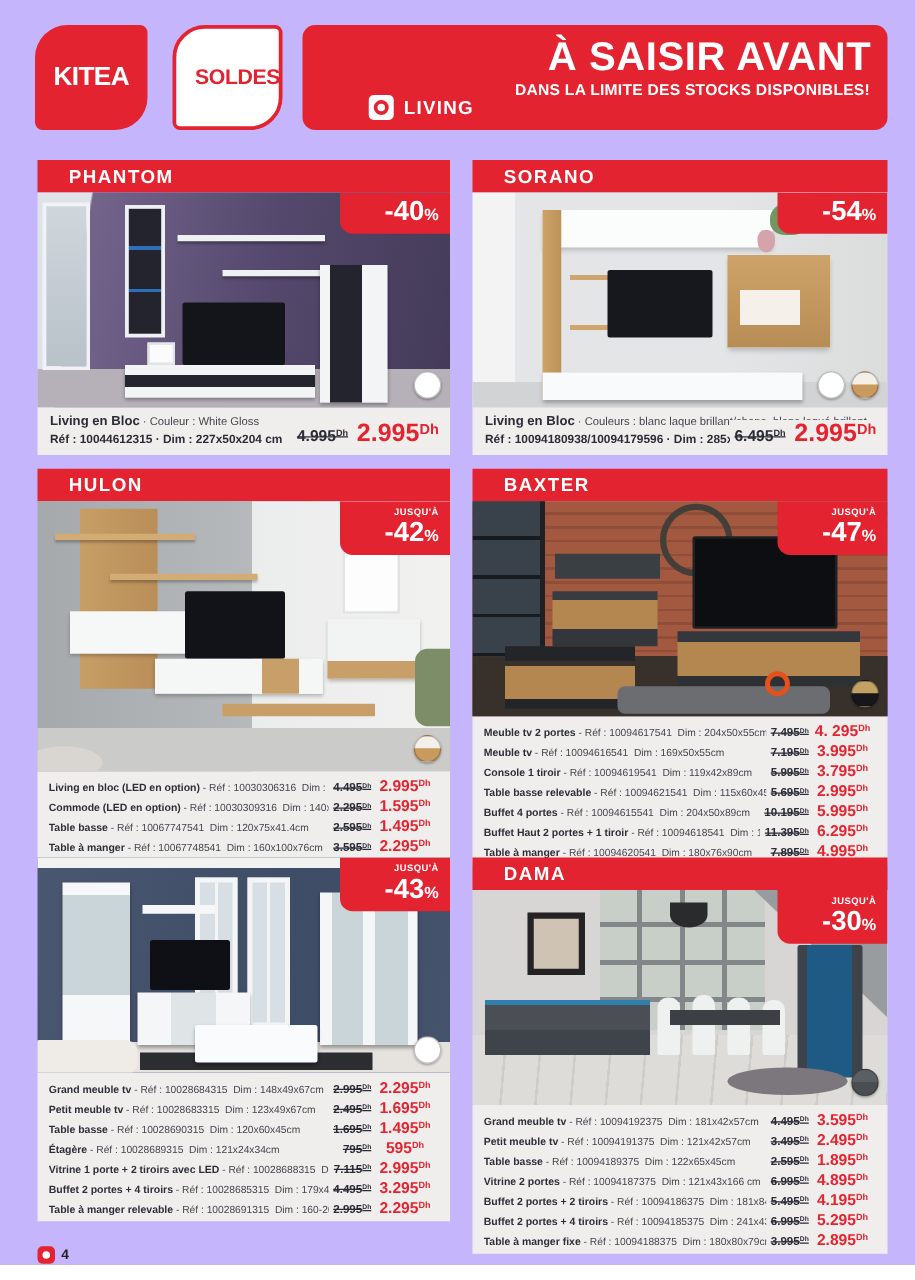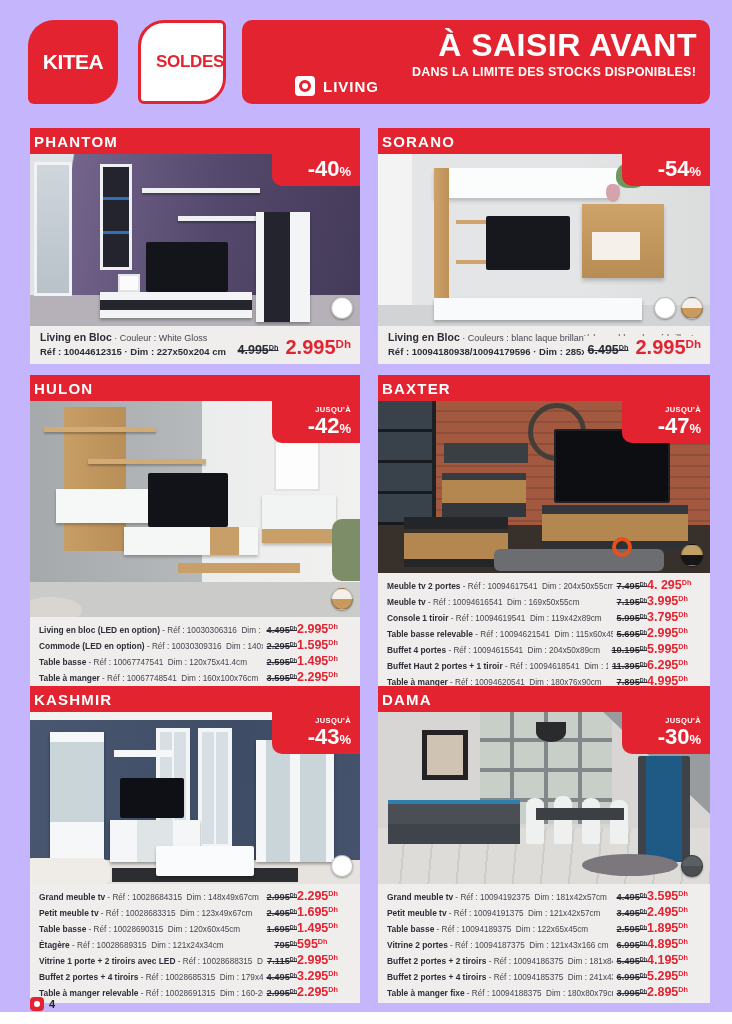--- a/index.html
+++ b/index.html
@@ -28,21 +28,21 @@
 
 .card{position:absolute;}
 #card-phantom{left:30px;top:128px;width:330px;}
 #card-sorano {left:378px;top:128px;width:332px;}
 #card-hulon  {left:30px;top:375px;width:330px;}
 #card-baxter {left:378px;top:375px;width:332px;}
 #card-kashmir{left:30px;top:686px;width:330px;}
 #card-dama   {left:378px;top:686px;width:332px;}
 
 .card-title{height:26px;background:var(--red);color:#fff;font-weight:800;font-size:15px;
-  letter-spacing:1.2px;display:flex;align-items:center;padding-left:4px;}
+  letter-spacing:1.2px;display:flex;align-items:center;padding-left:25px;}
 .photo{position:relative;overflow:hidden;}
 .fx{position:absolute;}
 
 .badge{position:absolute;top:0;right:0;background:var(--red);color:#fff;
   border-radius:0 0 0 10px;padding:4px 9px 6px 12px;text-align:right;z-index:6;}
 .badge .bprefix{display:block;font-size:7.5px;font-weight:700;letter-spacing:0.4px;margin-bottom:1px;}
 .badge .bval{font-size:22px;font-weight:800;line-height:1;margin-left:24px;}
 .badge .bpct{font-size:13px;font-weight:800;}
 
 .swatches{position:absolute;right:7px;bottom:7px;display:flex;gap:5px;z-index:6;}
@@ -56,21 +56,21 @@
 .prices{position:absolute;right:9px;bottom:5px;display:flex;align-items:baseline;gap:7px;background:#efeeec;padding-left:4px;}
 .pold{font-size:12.5px;font-weight:700;color:#2b2b36;text-decoration:line-through;}
 .pnew{font-size:20px;font-weight:800;color:var(--red);}
 sup{font-size:58%;vertical-align:baseline;position:relative;top:-0.5em;font-weight:inherit;}
 
 .items{background:#efeeec;padding:4px 0 3px;}
 .item{display:flex;align-items:baseline;padding:1px 9px;}
 .item-desc{flex:1;font-size:8.2px;color:#45454f;white-space:nowrap;overflow:hidden;}
 .item-desc b{font-size:8.4px;color:#2e2e38;}
 .item-old{font-size:9.3px;font-weight:700;color:#2b2b36;text-decoration:line-through;margin-left:4px;}
-.item-new{font-size:12.5px;font-weight:800;color:var(--red);min-width:54px;text-align:left;}
+.item-new{font-size:12.5px;font-weight:800;color:var(--red);min-width:54px;text-align:center;}
 
 
 .ph-phantom{background:
   linear-gradient(180deg,rgba(0,0,0,0) 82%,#b6b0b8 82%),
   linear-gradient(100deg,#dfe2e6 0%,#dfe2e6 12%,#73648b 12.5%,#54486c 55%,#443a58 100%);}
 .ph-sorano{background:
   linear-gradient(180deg,rgba(0,0,0,0) 88%,#d2d3d4 88%),
   linear-gradient(90deg,#f2f3f2 0 34px,#e4e5e6 34px 60%,#dbdcdc 100%);}
 .ph-hulon{background:
   linear-gradient(180deg,rgba(0,0,0,0) 84%,#cbccca 84%),
@@ -271,21 +271,20 @@
       </div>
       <div class="item">
         <span class="item-desc"><b>Table à manger</b><span> - </span><span>Réf : 10094620541 &nbsp;Dim : 180x76x90cm</span></span>
         <span class="item-old"><span>7.895</span><sup>Dh</sup></span>
         <span class="item-new"><span>4.995</span><sup>Dh</sup></span>
       </div>
     </div>
   </div>
 
   <div class="card" id="card-kashmir">
-    <div class="card-title">KASHMIR</div>
     <div class="photo ph-kashmir" style="height:172px;">
       <div class="badge">
         <span class="bprefix">JUSQU'À</span>
         <span class="bval">-43</span><span class="bpct">%</span>
       </div>
       <div class="fx" style="left:126px;top:16px;width:34px;height:120px;border:4px solid #f4f5f6;background:linear-gradient(90deg,rgba(0,0,0,0) 0 45%,#f4f5f6 45% 55%,rgba(0,0,0,0) 55%),#d8dfe4;"></div>
       <div class="fx" style="left:168px;top:16px;width:34px;height:120px;border:4px solid #f4f5f6;background:linear-gradient(90deg,rgba(0,0,0,0) 0 45%,#f4f5f6 45% 55%,rgba(0,0,0,0) 55%),#d8dfe4;"></div>
       <div class="fx" style="left:20px;top:20px;width:54px;height:132px;background:linear-gradient(180deg,#f6f7f8 0 10px,#c9d5d8 10px 68%,#f6f7f8 68%);box-shadow:0 2px 3px rgba(0,0,0,0.35);"></div>
       <div class="fx" style="left:84px;top:38px;width:58px;height:7px;background:#f6f7f8;"></div>
       <div class="fx" style="left:90px;top:66px;width:64px;height:40px;background:#0e1015;border-radius:2px;"></div>

